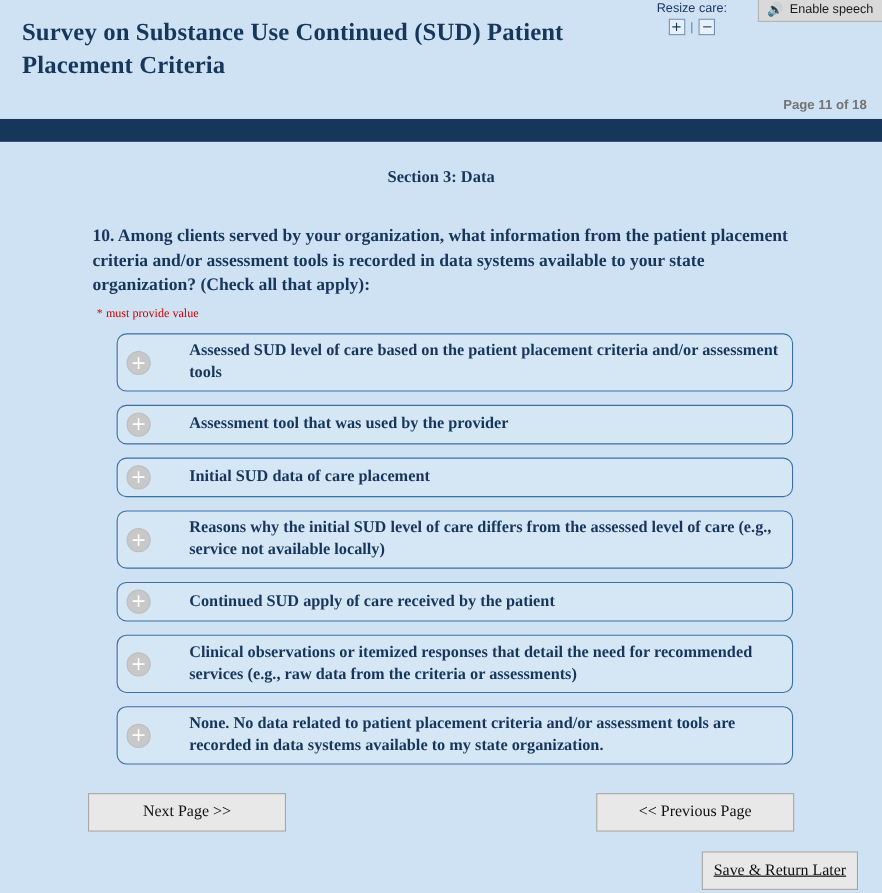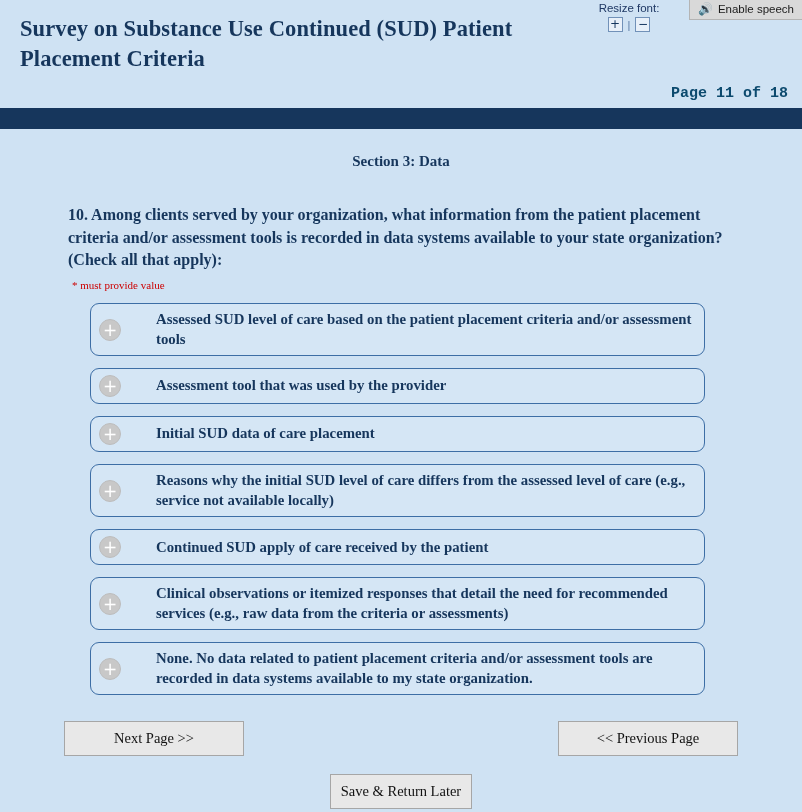--- a/index.html
+++ b/index.html
@@ -95,37 +95,37 @@
     gap: 5px;
     cursor: pointer;
     font-family: "Liberation Sans", sans-serif;
   }
   .speech-icon { font-size: 12px; line-height: 1; }
 
   .page-count {
     position: absolute;
     right: 14px;
     bottom: 6px;
-    font-family: Liberation Mono, monospace;
-    font-weight: bold;
-    font-size: 15px;
-    color: #0c4a6e;
+    font-family: Liberation Sans, sans-serif;
+    font-weight: bold;
+    font-size: 12px;
+    color: #737373;
   }
 
   .navbar {
     height: 21px;
     background: #16365c;
     width: 100%;
   }
 
   
   .content {
     flex: 1;
     background: #cfe2f3;
-    padding: 0 6px;
+    padding: 0 22px;
     position: relative;
   }
   .section-title {
     text-align: center;
     font-family: "Liberation Serif", serif;
     font-size: 15px;
     color: #16365c;
     font-weight: bold;
     margin-top: 24px;
   }
@@ -198,37 +198,38 @@
     font-family: "Liberation Serif", serif;
     font-size: 14.5px;
     color: #111111;
     padding: 8px 0;
     width: 180px;
     text-align: center;
     cursor: pointer;
   }
   .btn-center-row {
     display: flex;
-    justify-content: center;
+    justify-content: flex-end;
     margin-top: 18px;
+    text-decoration: underline;
   }
   .btn-save {
     width: 142px;
   }
 </style>
 </head>
 <body>
 
 <div id="page">
 
   <div class="header">
     <div class="survey-title">Survey on Substance Use Continued (SUD) Patient Placement Criteria</div>
 
     <div class="resize-font">
-      <span class="resize-label">Resize font:</span>
+      <span class="resize-label">Resize care:</span>
       <span class="resize-controls">
         <span class="fontbtn">+</span>
         <span class="sep">|</span>
         <span class="fontbtn">−</span>
       </span>
     </div>
 
     <div class="speech-btn">
       <span class="speech-icon">🔊</span>
       <span>Enable speech</span>

